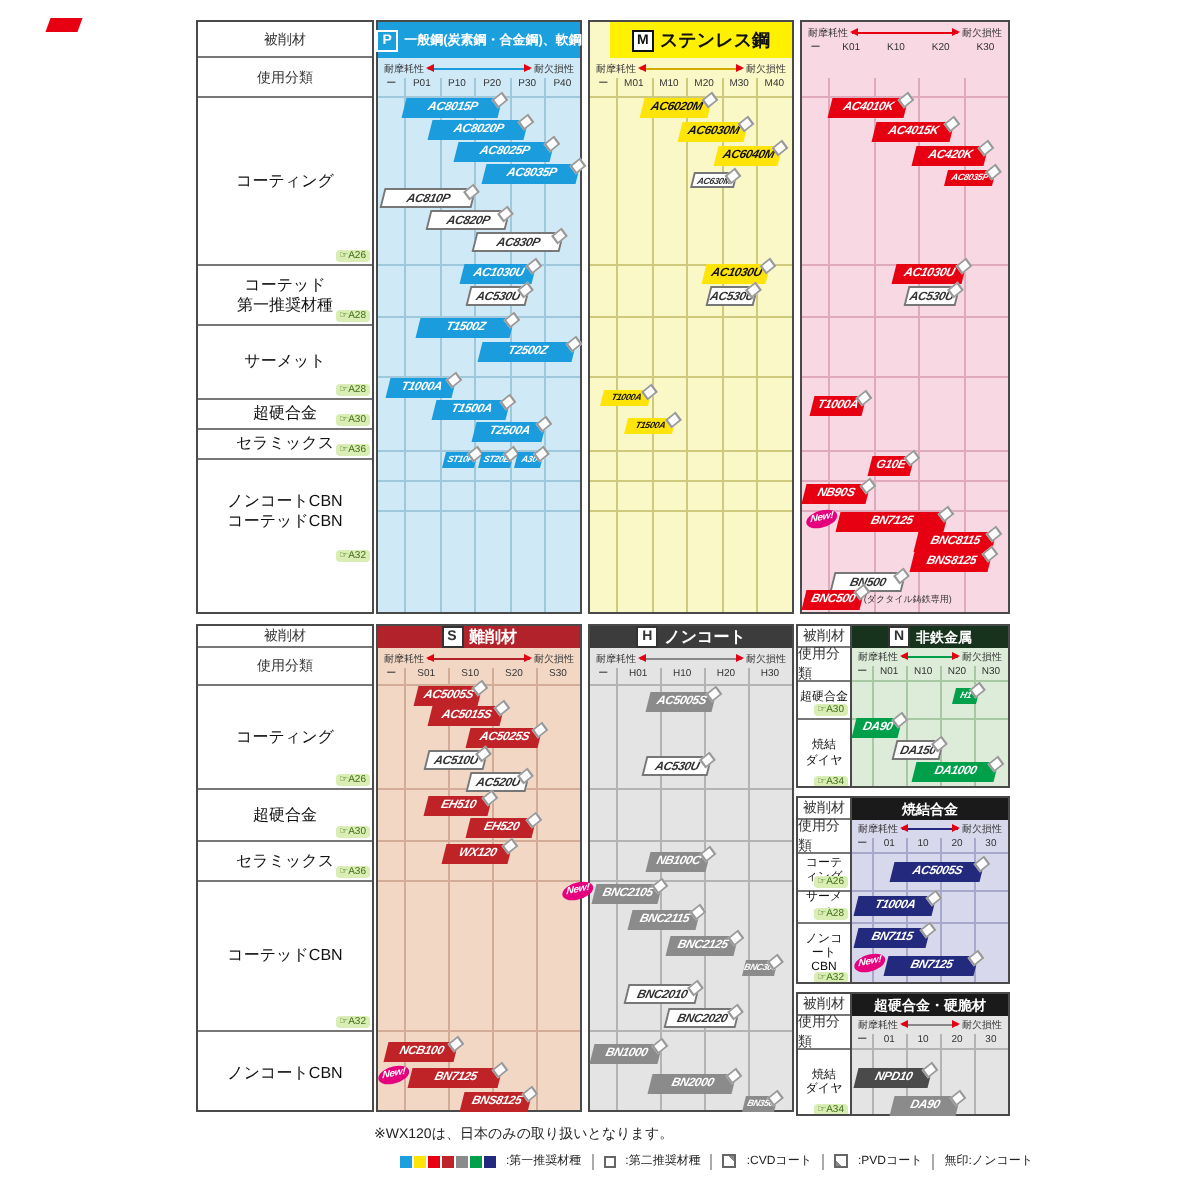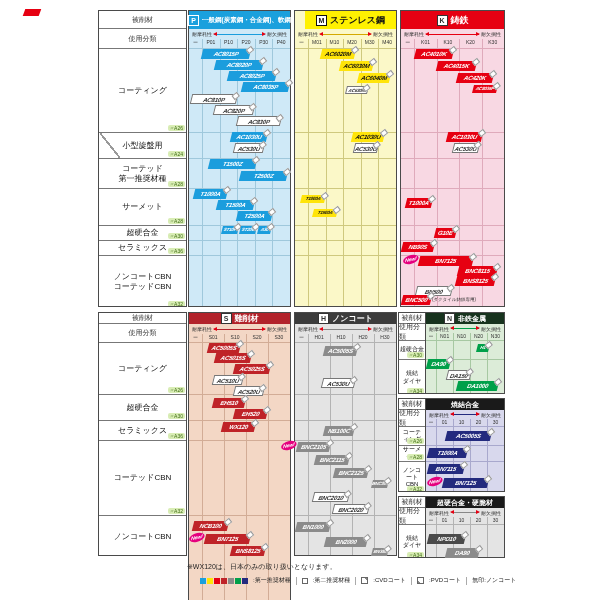--- a/index.html
+++ b/index.html
@@ -56,25 +56,20 @@
 <div id="chart">
   <div class="pagemark"></div>
   <div id="tables">
       <div class="labelcol" style="left: 98px; top: 10px; width: 89px; height: 297px;">
         <div class="lc-cell lc-b" style="height: 18px;">被削材</div>
         <div class="lc-cell" style="height: 19px;">使用分類</div>
         <div class="rowlabel" style="height: 84px;">
           <div class="rl-text" style="font-size: 8px;">コーティング</div>
           <div class="badge">☞A26</div>
         </div>
-        <div class="rowlabel" style="height: 26px;">
-          <div class="diag"></div>
-          <div class="rl-text" style="font-size: 8px;">小型旋盤用</div>
-          <div class="badge">☞A24</div>
-        </div>
         <div class="rowlabel" style="height: 30px;">
           <div class="rl-text" style="font-size: 8px;">コーテッド
 第一推奨材種</div>
           <div class="badge">☞A28</div>
         </div>
         <div class="rowlabel" style="height: 37px;">
           <div class="rl-text" style="font-size: 8px;">サーメット</div>
           <div class="badge">☞A28</div>
         </div>
         <div class="rowlabel" style="height: 15px;">
@@ -180,24 +175,20 @@
           <div class="tag f" style="left: 45%; width: 33%; top: 13px; background: rgb(255, 228, 10); color: rgb(17, 17, 17);">AC6030M<div class="fold"></div></div>
           <div class="tag f" style="left: 62%; width: 32%; top: 25px; background: rgb(255, 228, 10); color: rgb(17, 17, 17);">AC6040M<div class="fold"></div></div>
           <div class="tag so" style="left: 50%; width: 22%; top: 38px;">AC630M<div class="fold"></div></div>
           <div class="tag f" style="left: 56%; width: 32%; top: 84px; background: rgb(255, 228, 10); color: rgb(17, 17, 17);">AC1030U<div class="fold"></div></div>
           <div class="tag o" style="left: 58%; width: 24%; top: 95px;">AC530U<div class="fold"></div></div>
           <div class="tag sf" style="left: 6%; width: 24%; top: 147px; background: rgb(255, 228, 10); color: rgb(17, 17, 17);">T1000A<div class="fold"></div></div>
           <div class="tag sf" style="left: 18%; width: 24%; top: 161px; background: rgb(255, 228, 10); color: rgb(17, 17, 17);">T1500A<div class="fold"></div></div>
         </div>
       </div>
       <div class="tbl-col" style="left: 400px; top: 10px; width: 105px; height: 297px; background: rgb(248, 216, 227);">
-        <div class="hdr" style="height: 18px; background: rgb(230, 0, 18); color: rgb(255, 255, 255);">
-          <div class="iconbox" style="border-color: rgb(51, 51, 51); color: rgb(51, 51, 51); background: rgb(255, 255, 255);">K</div>
-          <div class="hdr-title" style="font-size: 9px;">鋳鉄</div>
-        </div>
         <div class="arrowrow" style="height: 10px;">
           <div class="ar-t">耐摩耗性</div>
           <div class="arrowline" style="background: rgb(230, 0, 18);"></div>
           <div class="ar-t">耐欠損性</div>
         </div>
         <div class="tickrow" style="height: 9px;">
           <div class="tick" style="width: 13%;">ー</div>
           <div class="tick" style="width: 21.75%;">K01</div>
           <div class="tick" style="width: 21.75%;">K10</div>
           <div class="tick" style="width: 21.75%;">K20</div>
@@ -250,21 +241,21 @@
           <div class="badge">☞A36</div>
         </div>
         <div class="rowlabel" style="height: 75px;">
           <div class="rl-text" style="font-size: 8px;">コーテッドCBN</div>
           <div class="badge">☞A32</div>
         </div>
         <div class="rowlabel" style="height: 42px;">
           <div class="rl-text" style="font-size: 8px;">ノンコートCBN</div>
         </div>
       </div>
-      <div class="tbl-col" style="left: 188px; top: 312px; width: 103px; height: 289px; background: rgb(243, 215, 197);">
+      <div class="tbl-col" style="left: 188px; top: 312px; width: 103px; height: 244px; background: rgb(243, 215, 197);">
         <div class="hdr" style="height: 11px; background: rgb(178, 34, 42); color: rgb(255, 255, 255);">
           <div class="iconbox" style="border-color: rgb(51, 51, 51); color: rgb(51, 51, 51); background: rgb(255, 255, 255);">S</div>
           <div class="hdr-title" style="font-size: 8px;">難削材</div>
         </div>
         <div class="arrowrow" style="height: 10px;">
           <div class="ar-t">耐摩耗性</div>
           <div class="arrowline" style="background: rgb(178, 34, 42);"></div>
           <div class="ar-t">耐欠損性</div>
         </div>
         <div class="tickrow" style="height: 8px;">

